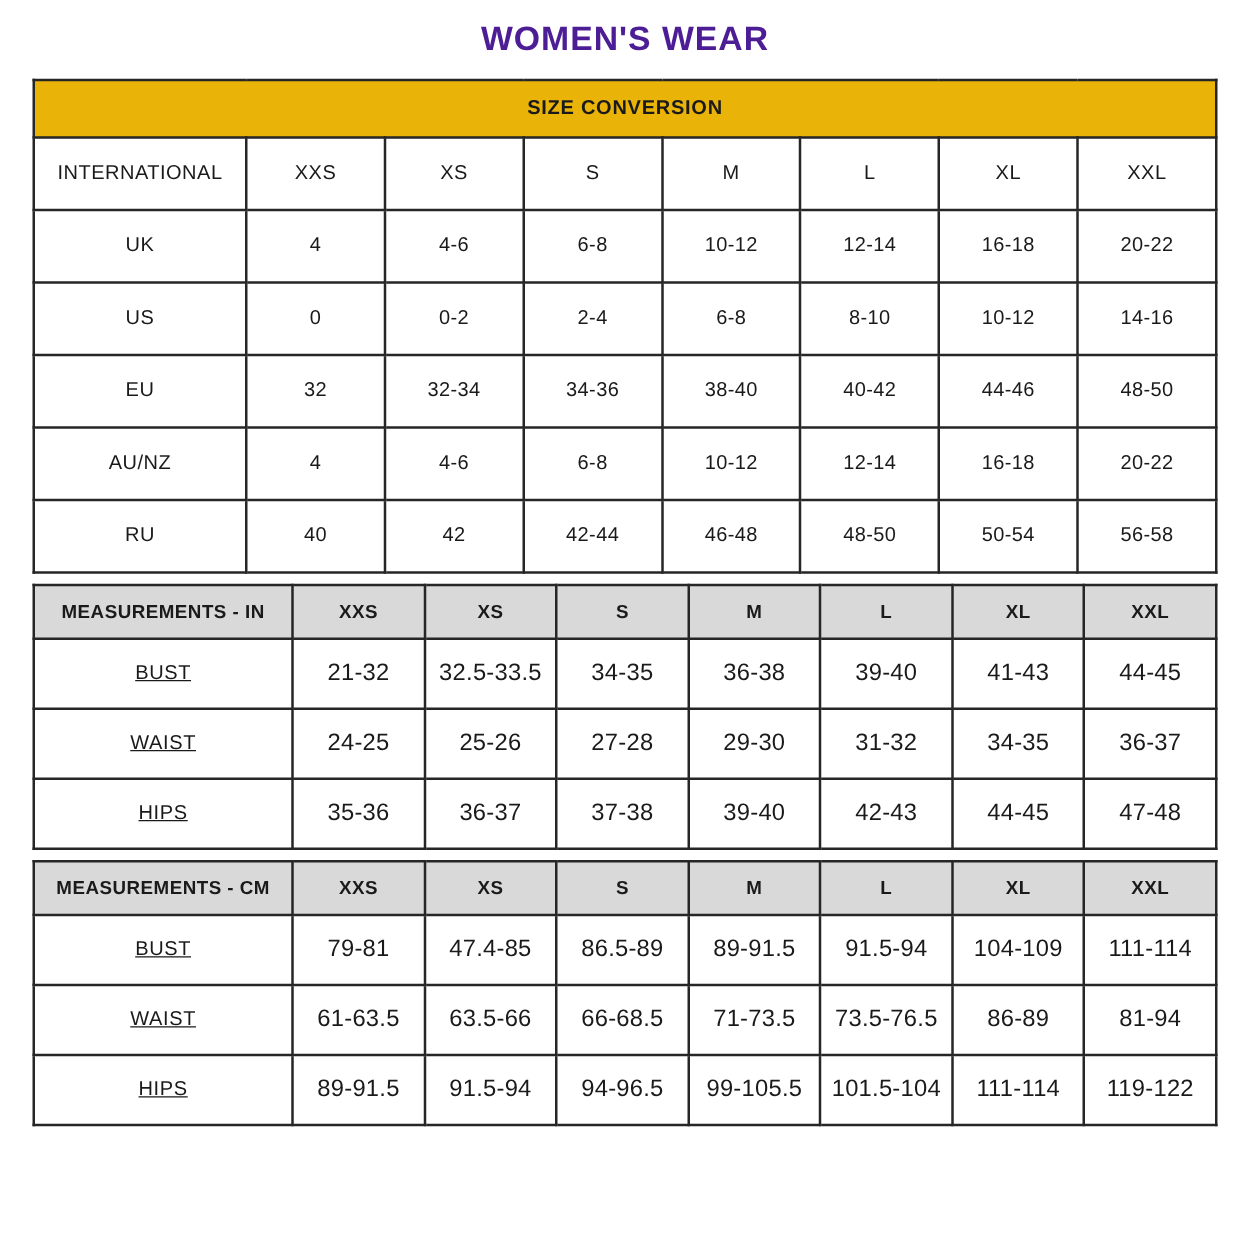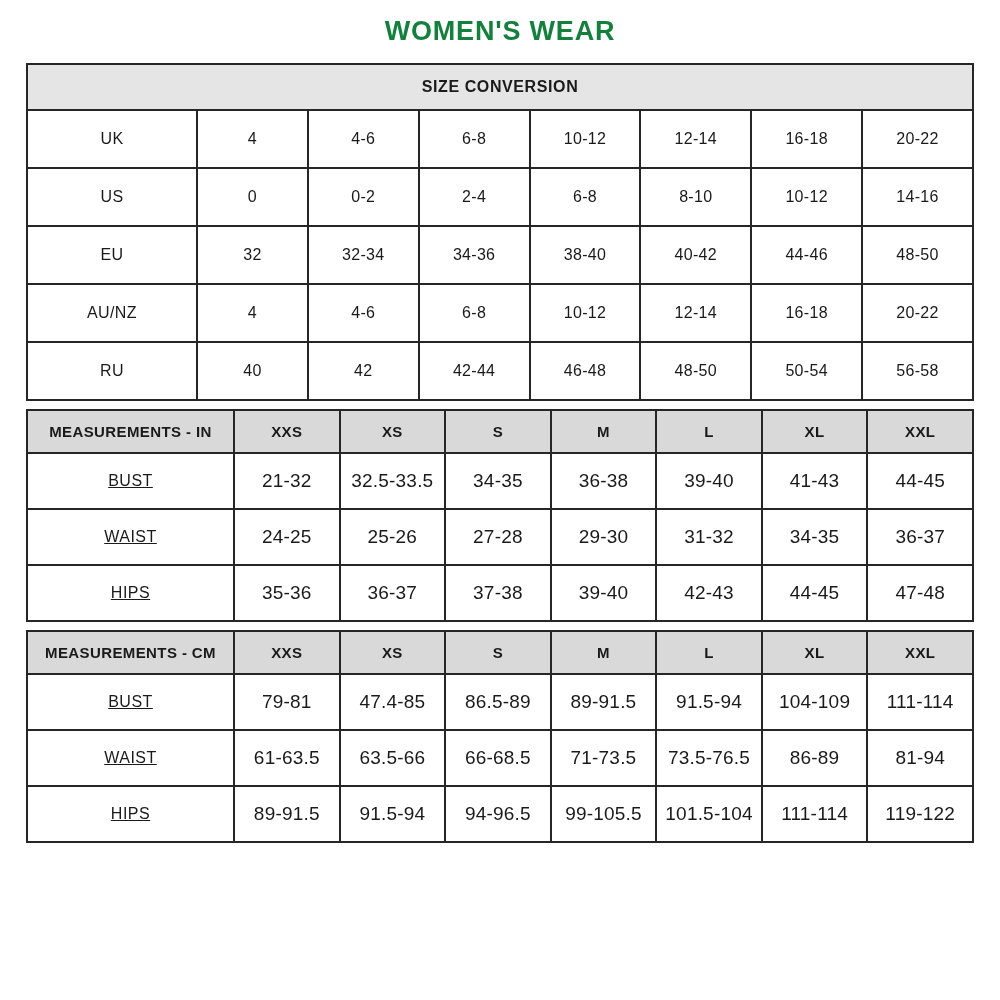--- a/index.html
+++ b/index.html
@@ -15,40 +15,40 @@
     min-height: 1000px;
     margin: 0 auto;
     padding: 12px 26px 16px 26px;
   }
   h1.page-title {
     text-align: center;
     font-size: 27px;
     font-weight: 700;
     letter-spacing: 0.8px;
     margin: 4px 0 16px 0;
-    color: #15803d;
+    color: #4c1d95;
   }
   table.tbl {
     width: 948px;
     margin: 0 auto 8px auto;
     border-collapse: collapse;
     table-layout: fixed;
   }
   table.tbl td {
     border: 2px solid #262626;
     text-align: center;
     vertical-align: middle;
     padding: 2px 4px;
     color: #1a1a1a;
   }
   
   .size-tbl col.c0 { width: 170px; }
   .tbl-title {
     height: 46px;
-    background: #e5e5e5;
+    background: #eab308;
     font-weight: 700;
     font-size: 16px;
     letter-spacing: 0.6px;
   }
   .size-tbl td.col-hdr,
   .size-tbl td.row-label {
     height: 58px;
     font-size: 16px;
     letter-spacing: 0.4px;
   }
@@ -88,20 +88,30 @@
 
   <table class="tbl size-tbl">
     <colgroup>
         <col class="c0">
         <col span="7">
       </colgroup>
     <tbody>
       <tr>
         <td colspan="8" class="tbl-title">SIZE CONVERSION</td>
       </tr>
+      <tr id="sc-header" class="hdr-row">
+          <td class="row-label">INTERNATIONAL</td>
+          <td class="col-hdr">XXS</td>
+          <td class="col-hdr">XS</td>
+          <td class="col-hdr">S</td>
+          <td class="col-hdr">M</td>
+          <td class="col-hdr">L</td>
+          <td class="col-hdr">XL</td>
+          <td class="col-hdr">XXL</td>
+        </tr>
     </tbody>
     <tbody id="sc-body">
         <tr>
           <td class="row-label">UK</td>
           <td class="val">4</td>
           <td class="val">4-6</td>
           <td class="val">6-8</td>
           <td class="val">10-12</td>
           <td class="val">12-14</td>
           <td class="val">16-18</td>

